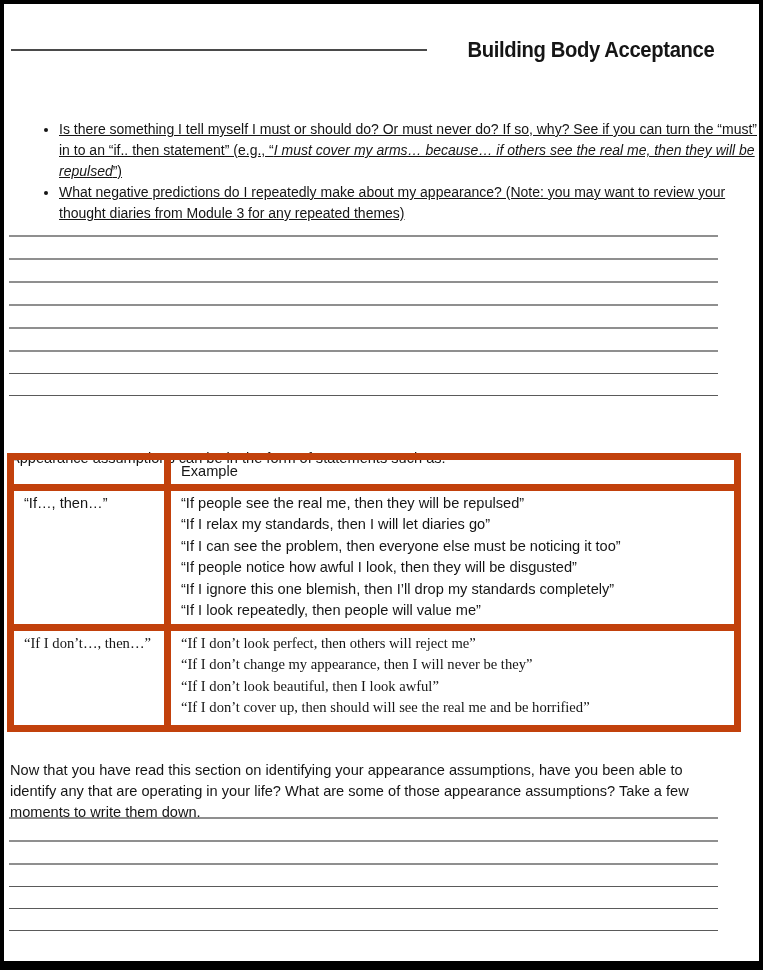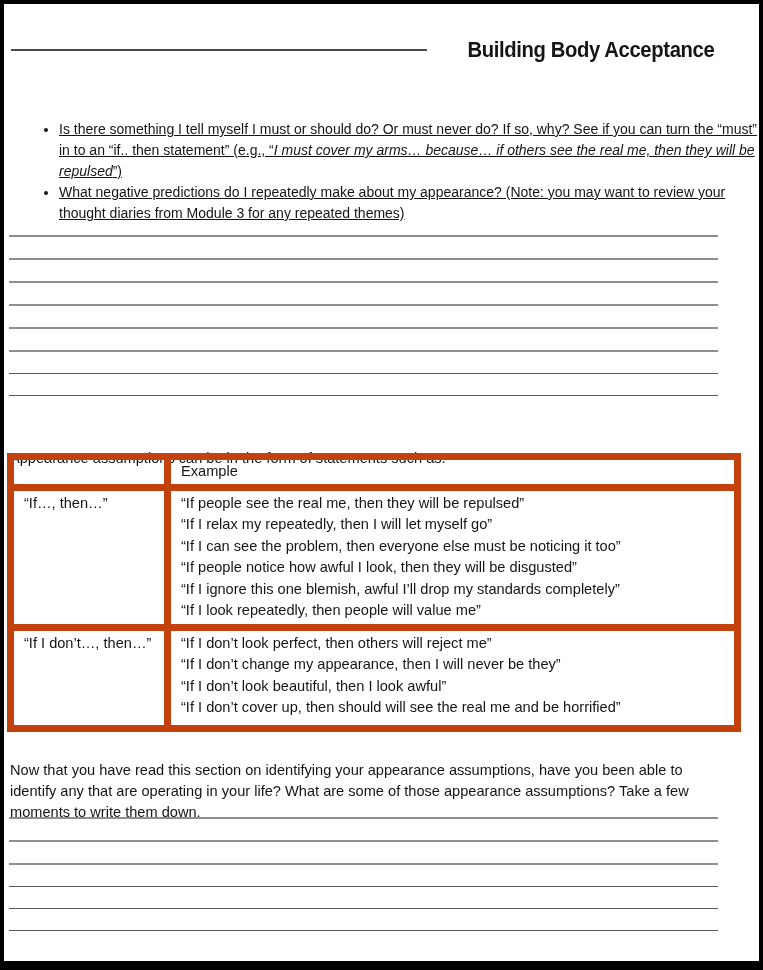--- a/index.html
+++ b/index.html
@@ -62,21 +62,21 @@
     border: 7px solid #c2410c;
     vertical-align: top;
     text-align: left;
     padding: 2px 8px 2px 10px;
     line-height: 21.5px;
     font-weight: normal;
   }
   .assumption-table col.c1 { width: 157px; }
   .assumption-table thead th { height: 20px; padding-top: 1px; padding-bottom: 1px; }
   .assumption-table .row-1 td { height: 127px; }
-  .assumption-table .row-2 td { height: 90px; }
+  .assumption-table .row-2 td { height: 90px; font-family: Liberation Serif, serif; }
   
   .closing-paragraph {
     position: absolute; left: 10px; top: 741px; width: 712px;
     font-size: 14.6px; line-height: 21px; margin-top: 19px;
   }
 </style>
 </head>
 <body>
 
 <div class="page-frame"></div>
@@ -111,24 +111,24 @@
     <tr>
       <th></th>
       <th>Example</th>
     </tr>
   </thead>
   <tbody>
     <tr class="row-1">
       <td>“If…, then…”</td>
       <td>
         <div>“If people see the real me, then they will be repulsed”</div>
-        <div>“If I relax my repeatedly, then I will let myself go”</div>
+        <div>“If I relax my standards, then I will let diaries go”</div>
         <div>“If I can see the problem, then everyone else must be noticing it too”</div>
         <div>“If people notice how awful I look, then they will be disgusted”</div>
-        <div>“If I ignore this one blemish, awful I’ll drop my standards completely”</div>
+        <div>“If I ignore this one blemish, then I’ll drop my standards completely”</div>
         <div>“If I look repeatedly, then people will value me”</div>
       </td>
     </tr>
     <tr class="row-2">
       <td>“If I don’t…, then…”</td>
       <td>
         <div>“If I don’t look perfect, then others will reject me”</div>
         <div>“If I don’t change my appearance, then I will never be they”</div>
         <div>“If I don’t look beautiful, then I look awful”</div>
         <div>“If I don’t cover up, then should will see the real me and be horrified”</div>

